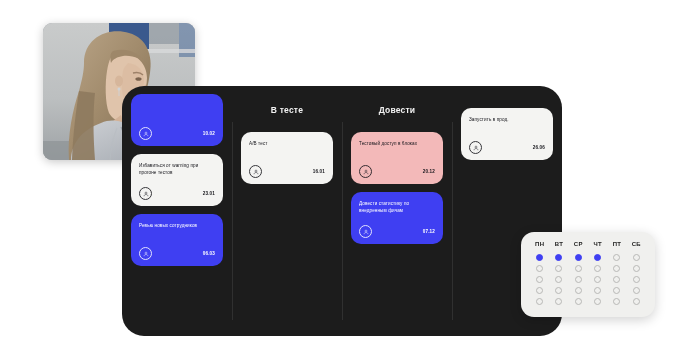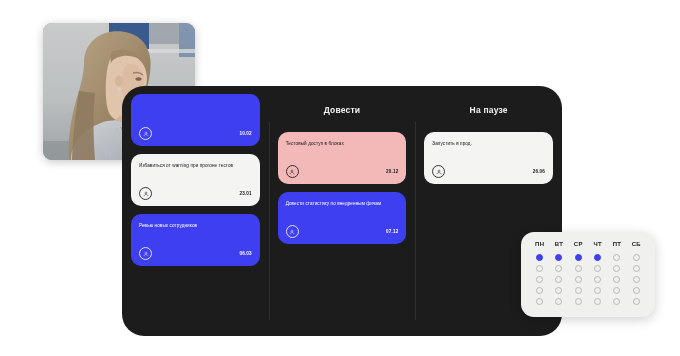--- a/index.html
+++ b/index.html
@@ -283,20 +283,37 @@
                 <path d="M2.8 14c0-2.9 2.3-4.6 5.2-4.6s5.2 1.7 5.2 4.6"></path>
               </svg>
             </span>
             <span class="card-date">06.03</span>
           </div>
         </div>
 
       </div>
     </div>
 
+    <div class="column" id="col-test">
+      <div class="col-title">В тесте</div>
+      <div class="col-cards">
+        <div class="card white">
+          <div class="card-text">А/В тест</div>
+          <div class="card-foot">
+            <span class="avatar">
+              <svg viewBox="0 0 16 16" fill="none" stroke="currentColor" stroke-width="1.5">
+                <circle cx="8" cy="5.5" r="2.6"></circle>
+                <path d="M2.8 14c0-2.9 2.3-4.6 5.2-4.6s5.2 1.7 5.2 4.6"></path>
+              </svg>
+            </span>
+            <span class="card-date">16.01</span>
+          </div>
+        </div>
+      </div>
+    </div>
 
     <div class="column" id="col-done">
       <div class="col-title">Довести</div>
       <div class="col-cards">
 
         <div class="card pink">
           <div class="card-text">Тестовый доступ в блоках</div>
           <div class="card-foot">
             <span class="avatar">
               <svg viewBox="0 0 16 16" fill="none" stroke="currentColor" stroke-width="1.5">
@@ -318,21 +335,20 @@
               </svg>
             </span>
             <span class="card-date">07.12</span>
           </div>
         </div>
 
       </div>
     </div>
 
     <div class="column" id="col-paused">
-      <div class="col-title">На паузе</div>
       <div class="col-cards">
         <div class="card white">
           <div class="card-text">Запустить в прод.</div>
           <div class="card-foot">
             <span class="avatar">
               <svg viewBox="0 0 16 16" fill="none" stroke="currentColor" stroke-width="1.5">
                 <circle cx="8" cy="5.5" r="2.6"></circle>
                 <path d="M2.8 14c0-2.9 2.3-4.6 5.2-4.6s5.2 1.7 5.2 4.6"></path>
               </svg>
             </span>

